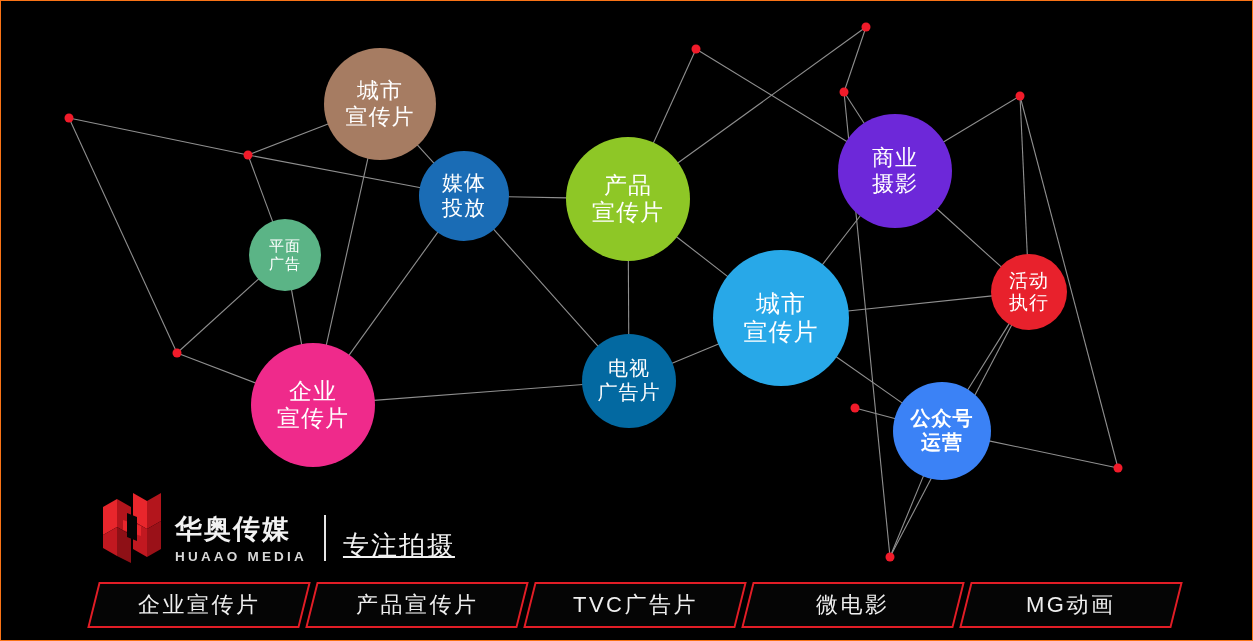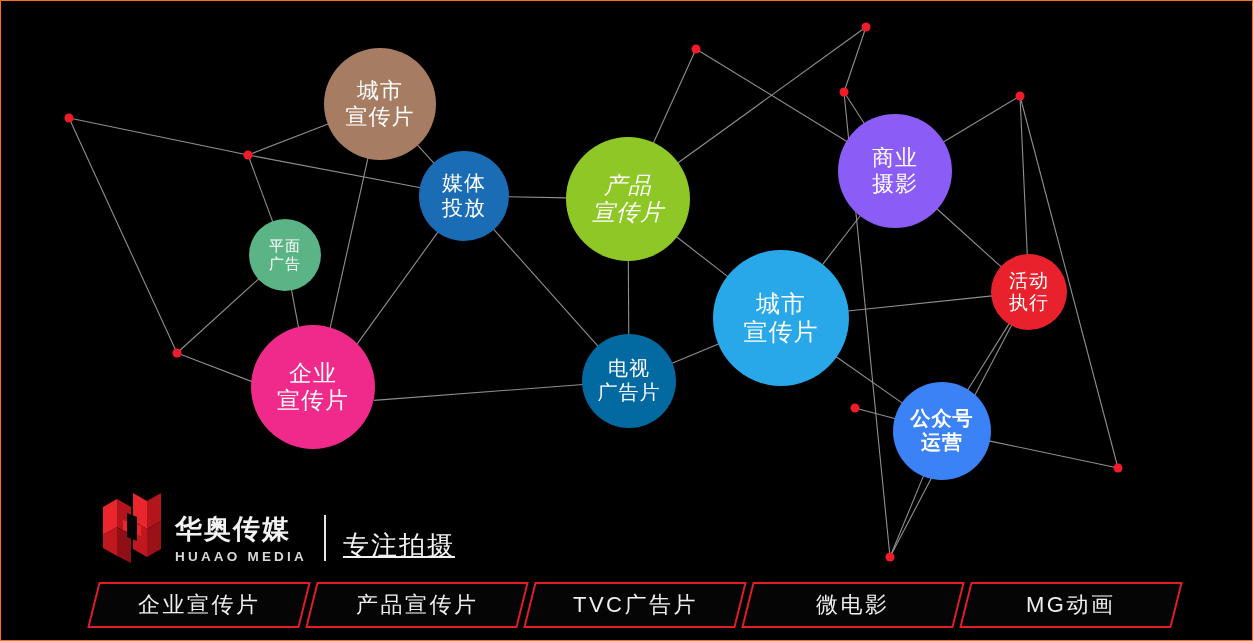--- a/index.html
+++ b/index.html
@@ -150,37 +150,37 @@
         <span class="ln">宣传片</span>
       </div>
       <div class="bubble" style="left: 418px; top: 150px; width: 90px; height: 90px; background: rgb(26, 108, 181); font-size: 21px; text-align: center;">
         <span class="ln">媒体</span>
         <span class="ln">投放</span>
       </div>
       <div class="bubble" style="left: 248px; top: 218px; width: 72px; height: 72px; background: rgb(91, 180, 134); font-size: 15px;">
         <span class="ln">平面</span>
         <span class="ln">广告</span>
       </div>
-      <div class="bubble" style="left: 250px; top: 324px; width: 124px; height: 124px; background: rgb(239, 42, 139); font-size: 23px;">
+      <div class="bubble" style="left: 250px; top: 342px; width: 124px; height: 124px; background: rgb(239, 42, 139); font-size: 23px;">
         <span class="ln">企业</span>
         <span class="ln">宣传片</span>
       </div>
-      <div class="bubble" style="left: 565px; top: 136px; width: 124px; height: 124px; background: rgb(142, 199, 38); font-size: 23px; font-style: italic;">
+      <div class="bubble" style="left: 565px; top: 136px; width: 124px; height: 124px; background: rgb(142, 199, 38); font-size: 23px;">
         <span class="ln">产品</span>
         <span class="ln">宣传片</span>
       </div>
       <div class="bubble" style="left: 581px; top: 333px; width: 94px; height: 94px; background: #0369a1; font-size: 20px;">
         <span class="ln">电视</span>
         <span class="ln">广告片</span>
       </div>
       <div class="bubble" style="left: 712px; top: 249px; width: 136px; height: 136px; background: rgb(40, 168, 232); font-size: 24px;">
         <span class="ln">城市</span>
         <span class="ln">宣传片</span>
       </div>
-      <div class="bubble" style="left: 837px; top: 113px; width: 114px; height: 114px; background: #8b5cf6; font-size: 22px;">
+      <div class="bubble" style="left: 837px; top: 113px; width: 114px; height: 114px; background: #6d28d9; font-size: 22px;">
         <span class="ln">商业</span>
         <span class="ln">摄影</span>
       </div>
       <div class="bubble" style="left: 990px; top: 253px; width: 76px; height: 76px; background: rgb(232, 33, 44); font-size: 19px;">
         <span class="ln">活动</span>
         <span class="ln">执行</span>
       </div>
       <div class="bubble" style="left: 892px; top: 381px; width: 98px; height: 98px; background: #3b82f6; font-size: 20px; font-weight: bold;">
         <span class="ln">公众号</span>
         <span class="ln">运营</span>

